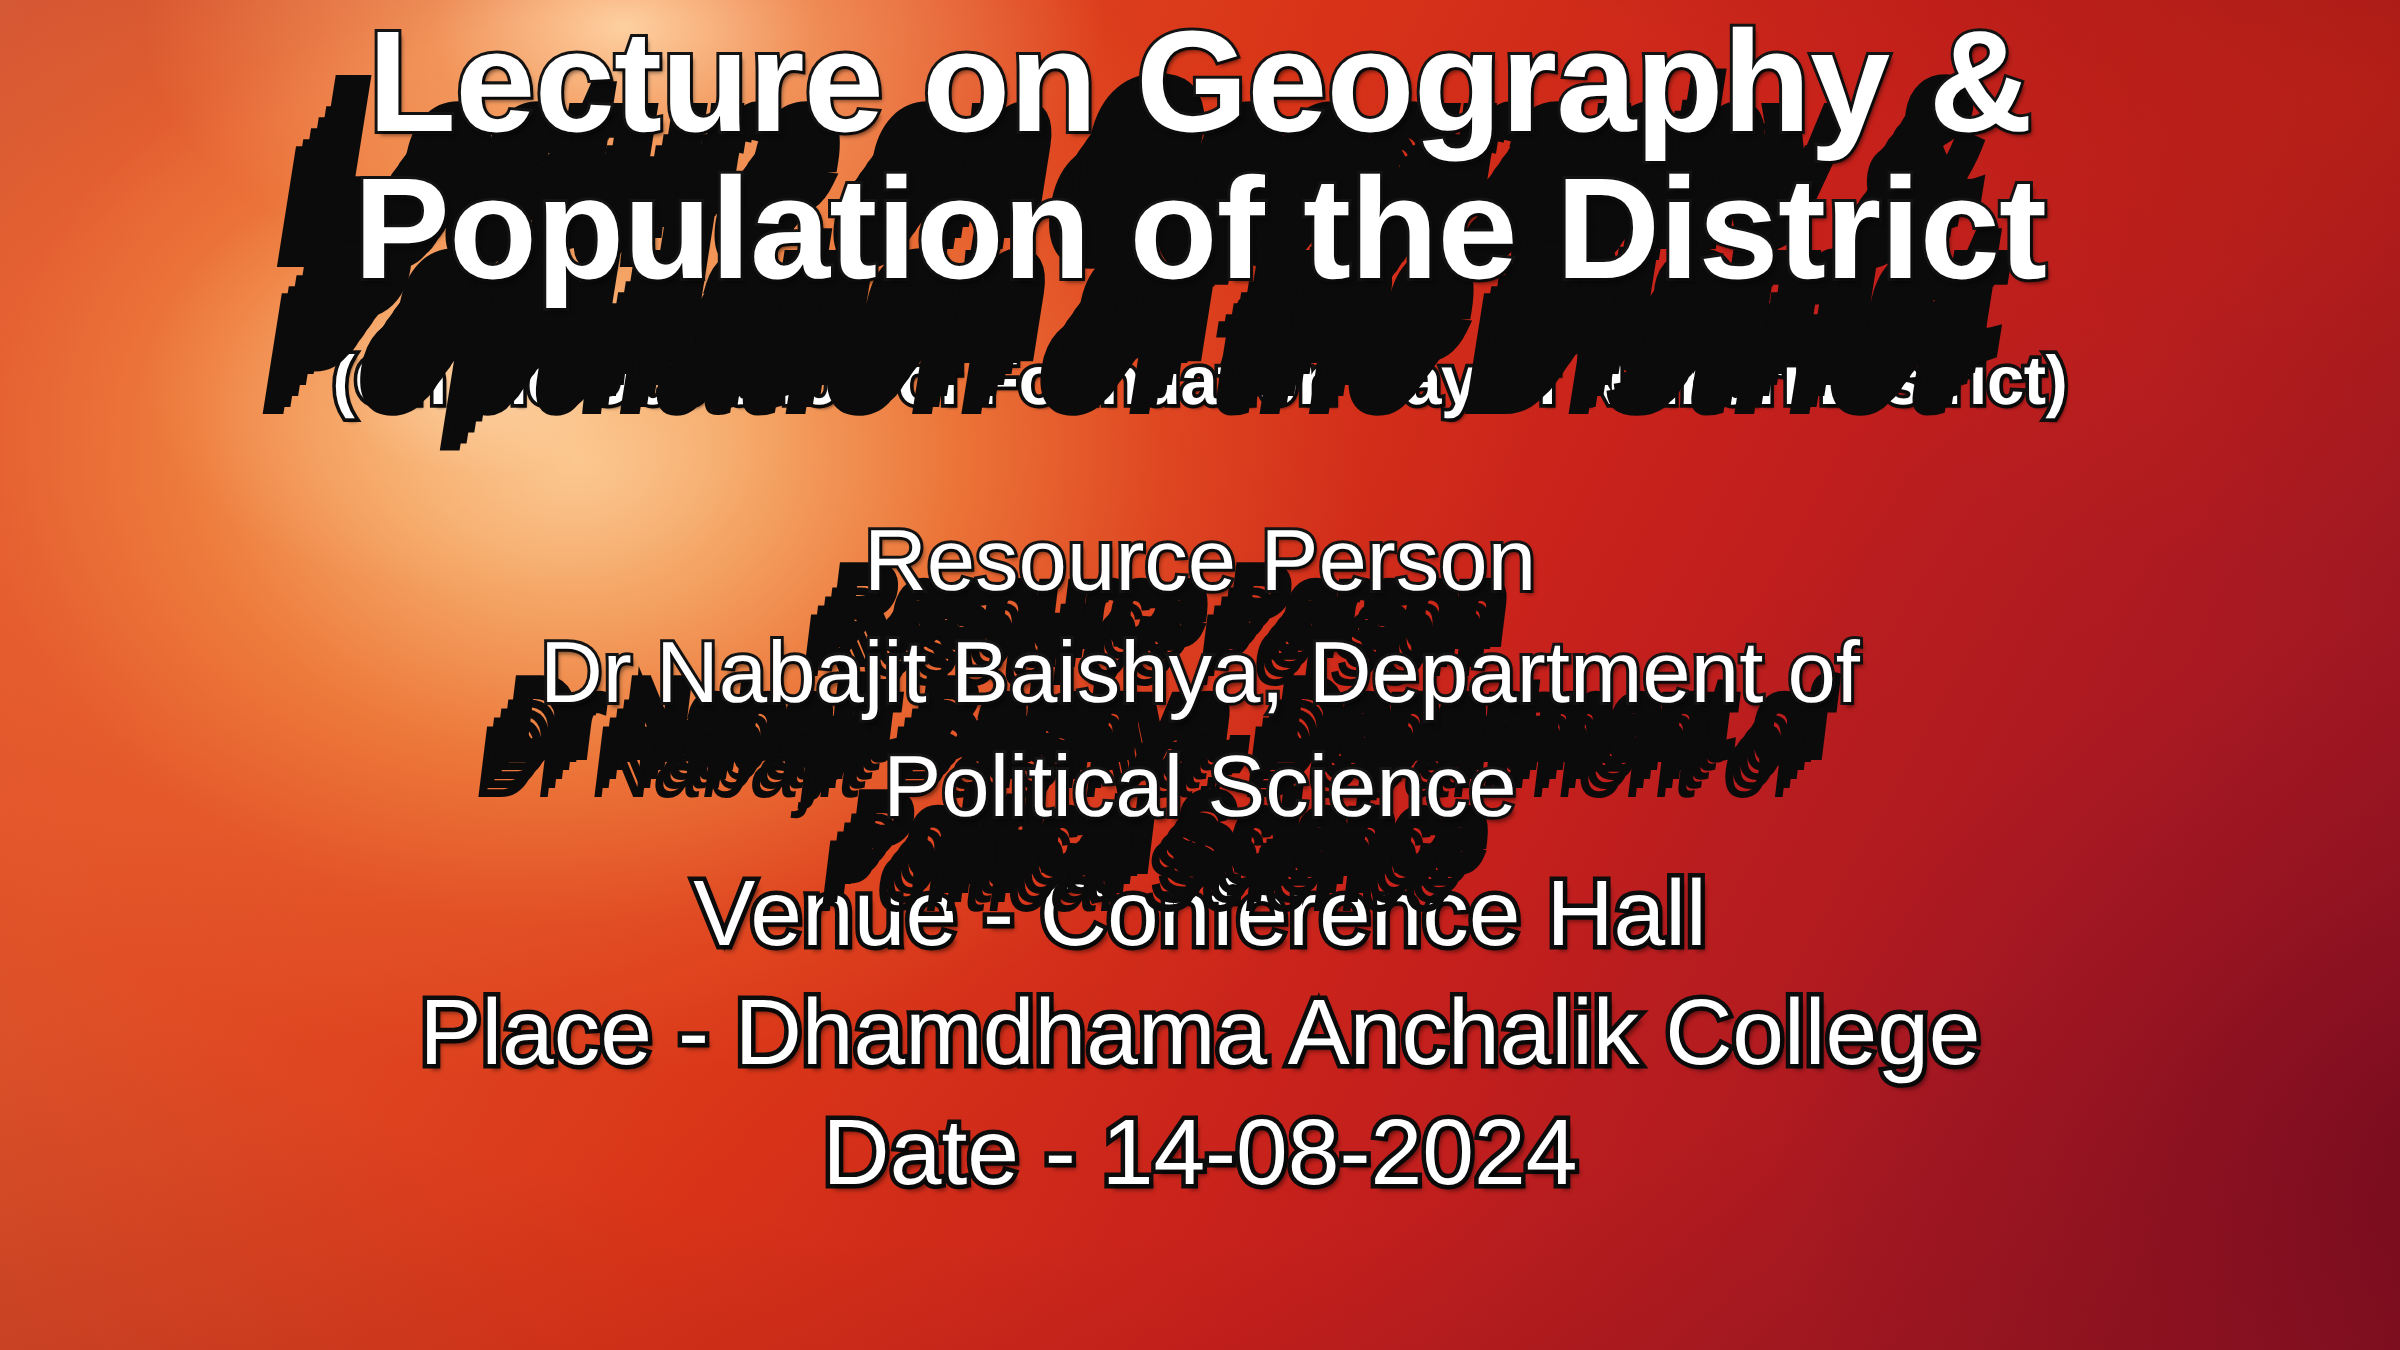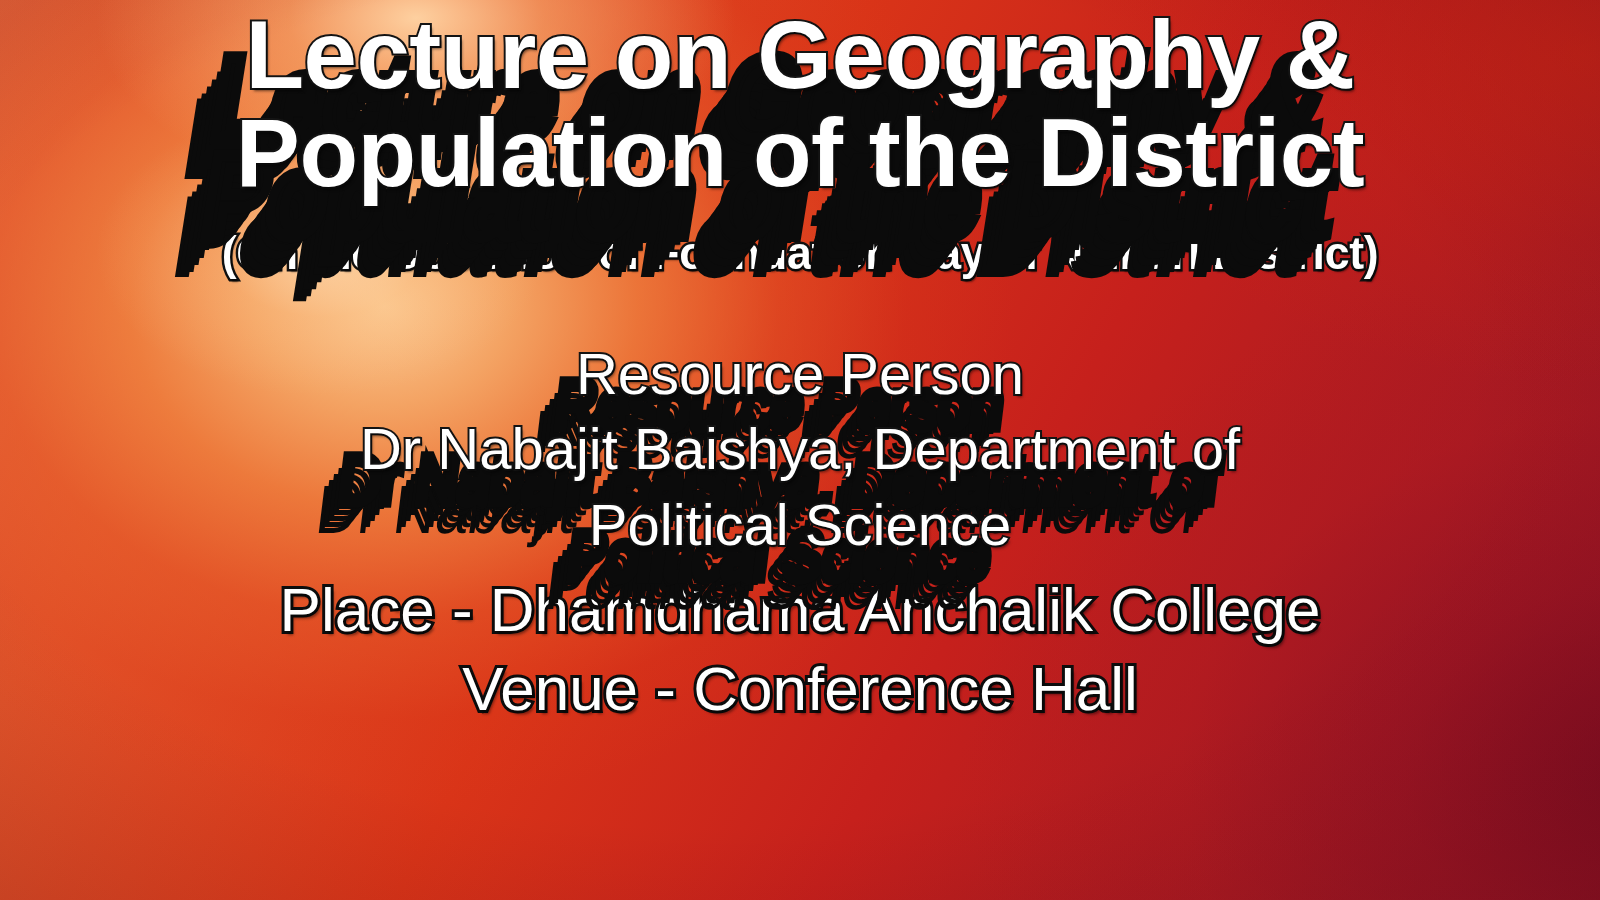--- a/index.html
+++ b/index.html
@@ -233,18 +233,19 @@
         <span class="cast">Dr Nabajit Baishya, Department of</span>
         <span class="face">Dr Nabajit Baishya, Department of</span>
       </div>
       <div class="rp-line">
         <span class="cast">Political Science</span>
         <span class="face">Political Science</span>
       </div>
     </div>
 
     <div class="details">
+      <div class="detail-line">Venue - Conference Hall</div>
       <div class="detail-line">Place - Dhamdhama Anchalik College</div>
-      <div class="detail-line">Venue - Conference Hall</div>
+      <div class="detail-line">Date - 14-08-2024</div>
     </div>
 
   </div>
 </div>
 
 </body></html>

